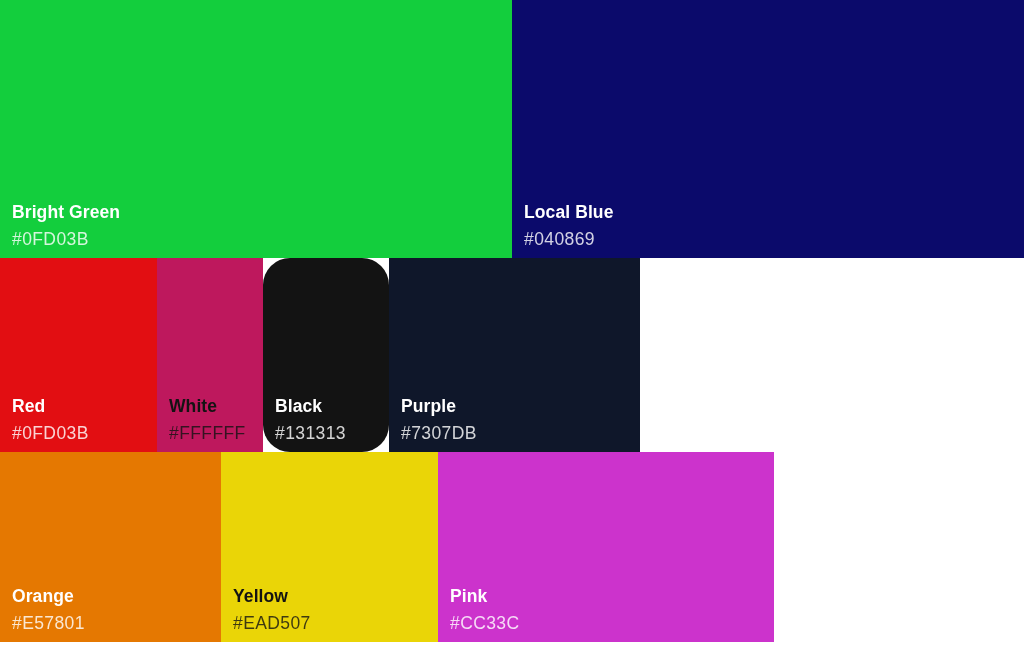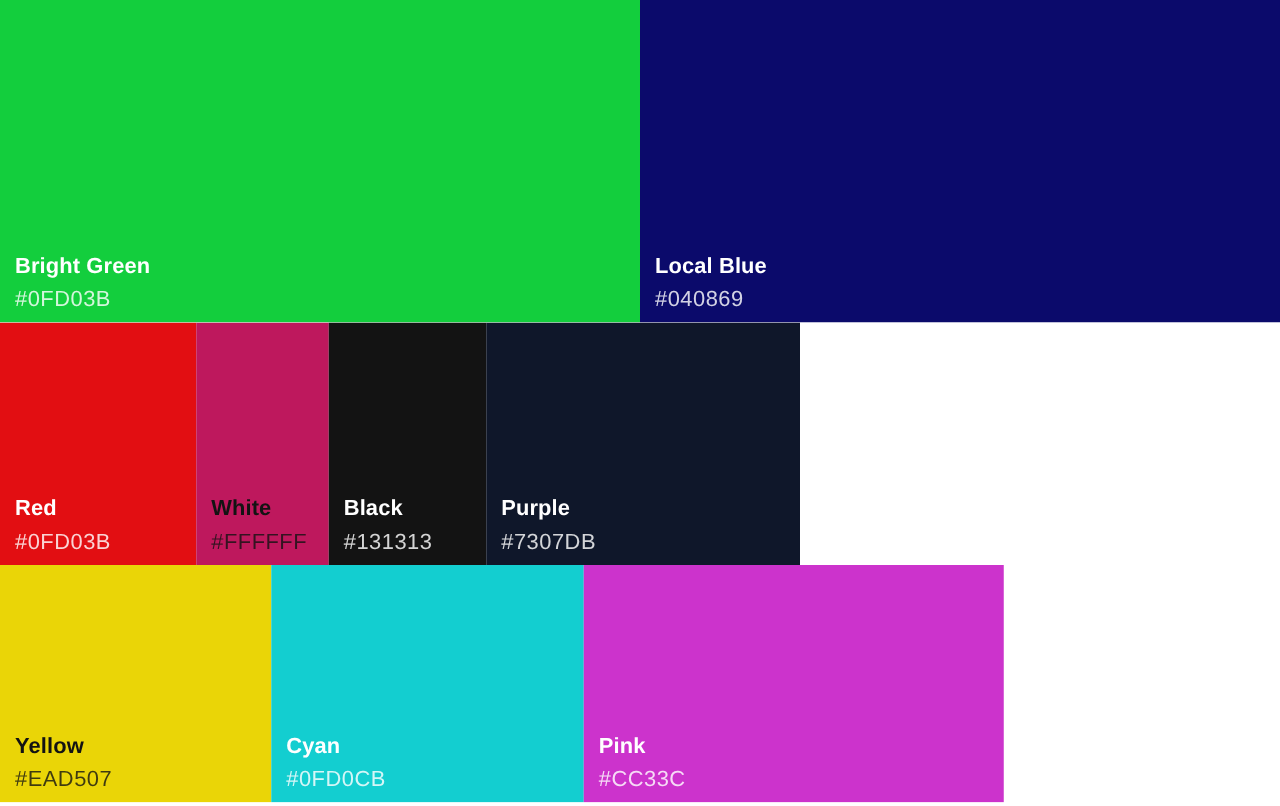--- a/index.html
+++ b/index.html
@@ -104,44 +104,44 @@
             <span class="swatch-name">Red</span>
             <span class="swatch-hex">#0FD03B</span>
           </div>
         </div>
         <div class="swatch ink-dark" style="width: 106px; background: #be185d;">
           <div class="swatch-caption">
             <span class="swatch-name">White</span>
             <span class="swatch-hex">#FFFFFF</span>
           </div>
         </div>
-        <div class="swatch ink-light" style="width: 126px; background: rgb(19, 19, 19);">
+        <div class="swatch ink-light" style="width: 126px; background: rgb(19, 19, 19); border-radius: 27px;">
           <div class="swatch-caption">
             <span class="swatch-name">Black</span>
             <span class="swatch-hex">#131313</span>
           </div>
         </div>
         <div class="swatch ink-light" style="width: 251px; background: #0f172a;">
           <div class="swatch-caption">
             <span class="swatch-name">Purple</span>
             <span class="swatch-hex">#7307DB</span>
           </div>
         </div>
       </div>
       <div class="palette-row row-bottom" style="height: 190px;">
+        <div class="swatch ink-light" style="width: 221px; background: rgb(229, 120, 1);">
+          <div class="swatch-caption">
+            <span class="swatch-name">Orange</span>
+            <span class="swatch-hex">#E57801</span>
+          </div>
+        </div>
         <div class="swatch ink-dark" style="width: 217px; background: rgb(234, 213, 7);">
           <div class="swatch-caption">
             <span class="swatch-name">Yellow</span>
             <span class="swatch-hex">#EAD507</span>
-          </div>
-        </div>
-        <div class="swatch ink-light" style="width: 250px; background: rgb(19, 206, 208);">
-          <div class="swatch-caption">
-            <span class="swatch-name">Cyan</span>
-            <span class="swatch-hex">#0FD0CB</span>
           </div>
         </div>
         <div class="swatch ink-light" style="width: 336px; background: rgb(204, 51, 204);">
           <div class="swatch-caption">
             <span class="swatch-name">Pink</span>
             <span class="swatch-hex">#CC33C</span>
           </div>
         </div>
       </div>
     </div>

